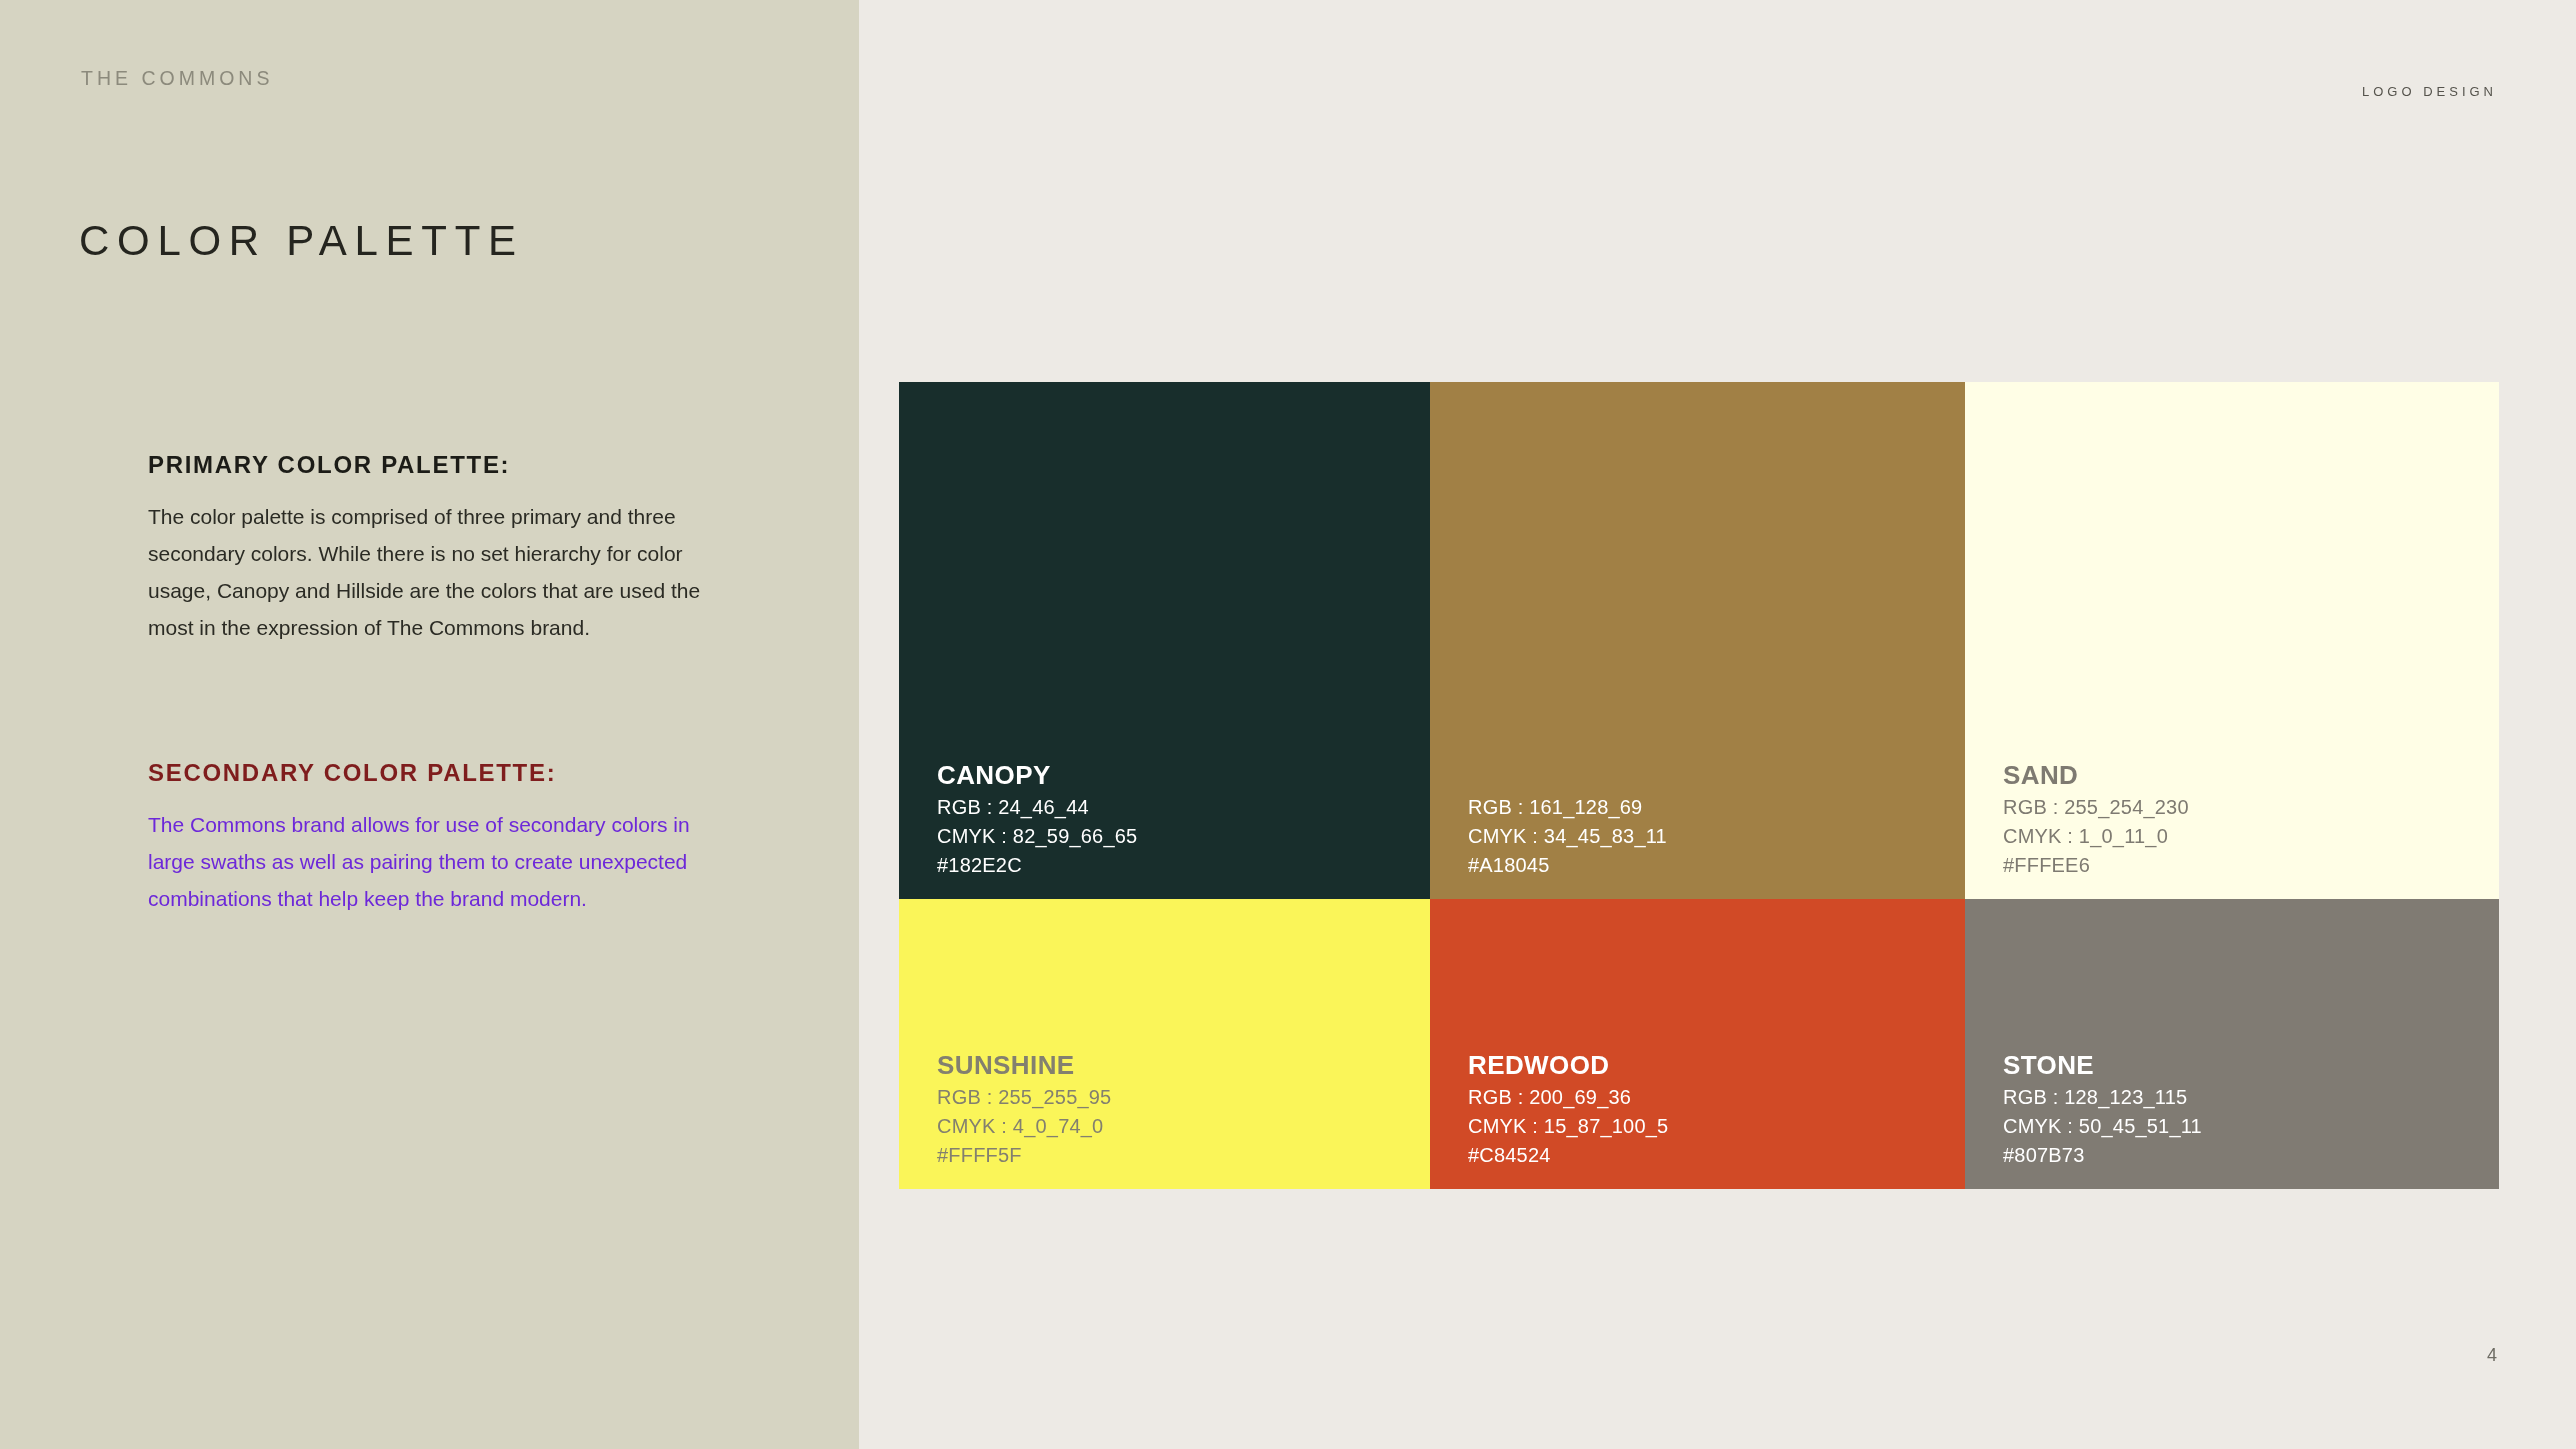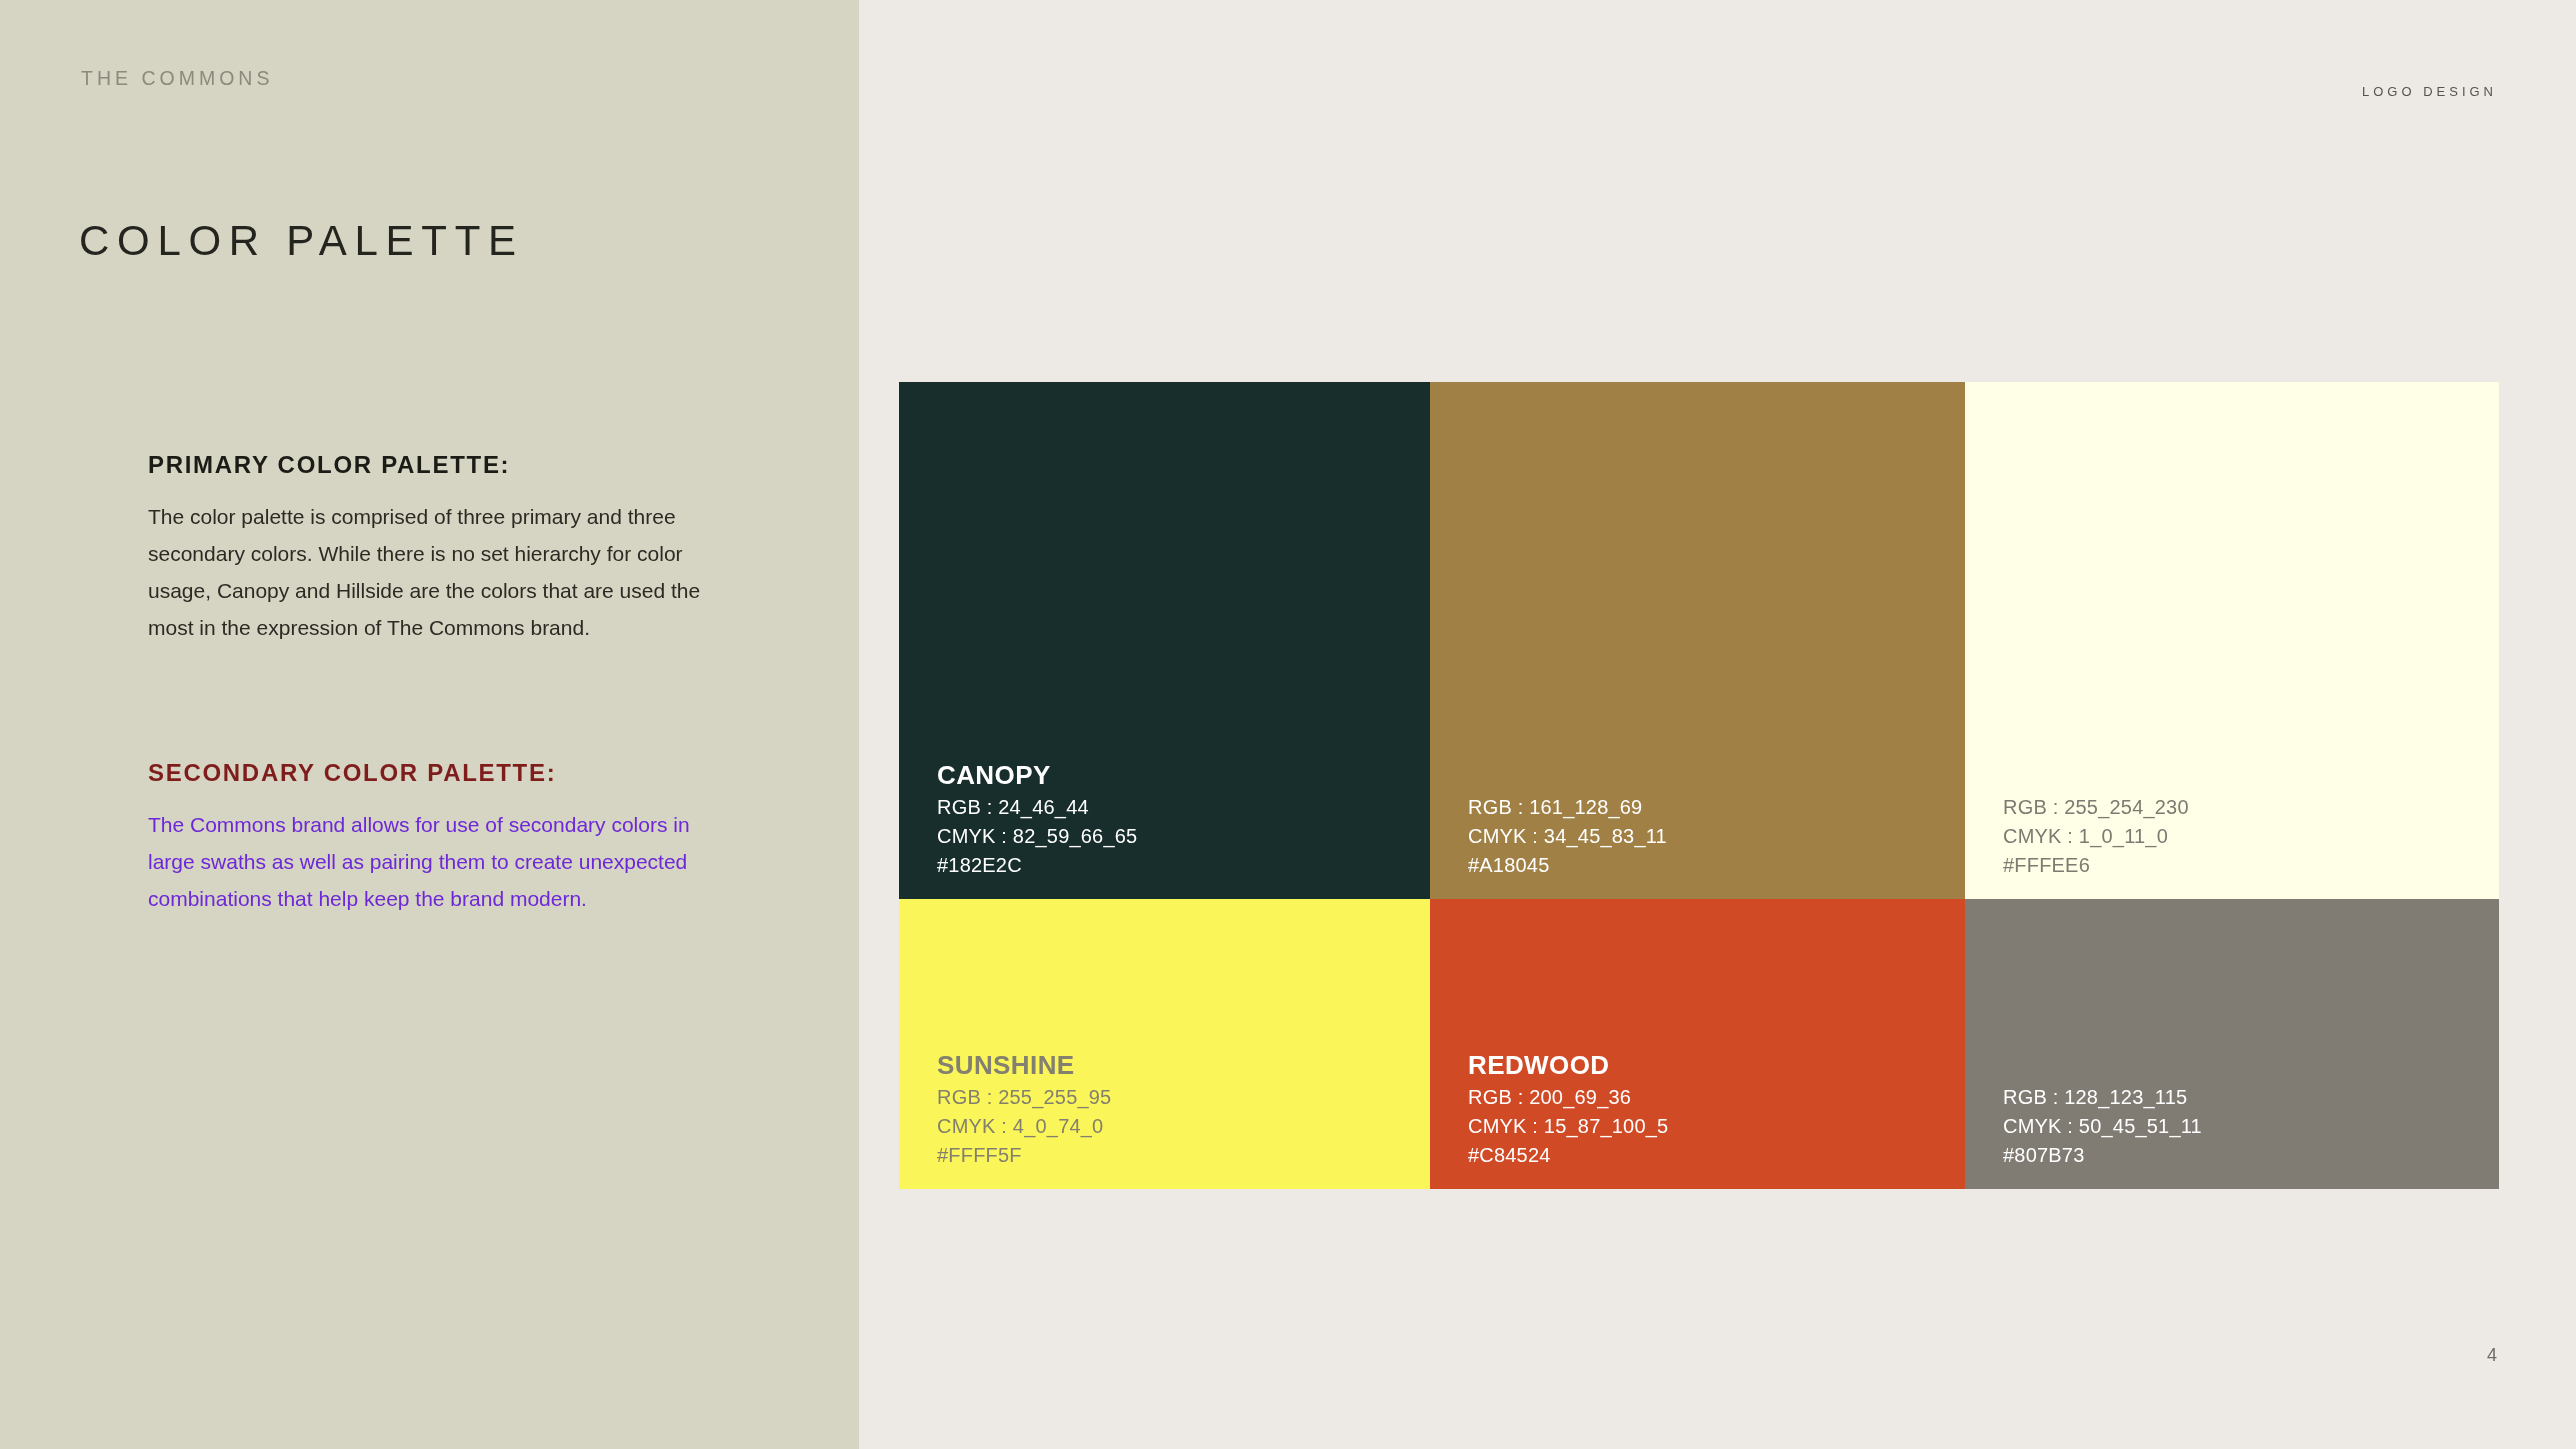--- a/index.html
+++ b/index.html
@@ -144,20 +144,21 @@
       </div>
       <div class="swatch" style="background: rgb(161, 128, 69);">
         <div class="swatch-info" style="color: rgb(255, 255, 255);">
           <div class="swatch-line">RGB : 161_128_69</div>
           <div class="swatch-line">CMYK : 34_45_83_11</div>
           <div class="swatch-line">#A18045</div>
         </div>
       </div>
       <div class="swatch" style="background: rgb(255, 254, 230);">
         <div class="swatch-info" style="color: rgb(126, 122, 113);">
+          <div class="swatch-name">SAND</div>
           <div class="swatch-line">RGB : 255_254_230</div>
           <div class="swatch-line">CMYK : 1_0_11_0</div>
           <div class="swatch-line">#FFFEE6</div>
         </div>
       </div>
       <div class="swatch" style="background: rgb(250, 245, 89);">
         <div class="swatch-info" style="color: rgb(131, 128, 111);">
           <div class="swatch-name">SUNSHINE</div>
           <div class="swatch-line">RGB : 255_255_95</div>
           <div class="swatch-line">CMYK : 4_0_74_0</div>
@@ -167,20 +168,21 @@
       <div class="swatch" style="background: rgb(209, 74, 38);">
         <div class="swatch-info" style="color: rgb(255, 255, 255);">
           <div class="swatch-name">REDWOOD</div>
           <div class="swatch-line">RGB : 200_69_36</div>
           <div class="swatch-line">CMYK : 15_87_100_5</div>
           <div class="swatch-line">#C84524</div>
         </div>
       </div>
       <div class="swatch" style="background: rgb(128, 123, 115);">
         <div class="swatch-info" style="color: rgb(255, 255, 255);">
+          <div class="swatch-name">STONE</div>
           <div class="swatch-line">RGB : 128_123_115</div>
           <div class="swatch-line">CMYK : 50_45_51_11</div>
           <div class="swatch-line">#807B73</div>
         </div>
       </div>
     </div>
 
   <div id="page-number">4</div>
 
 </div>

